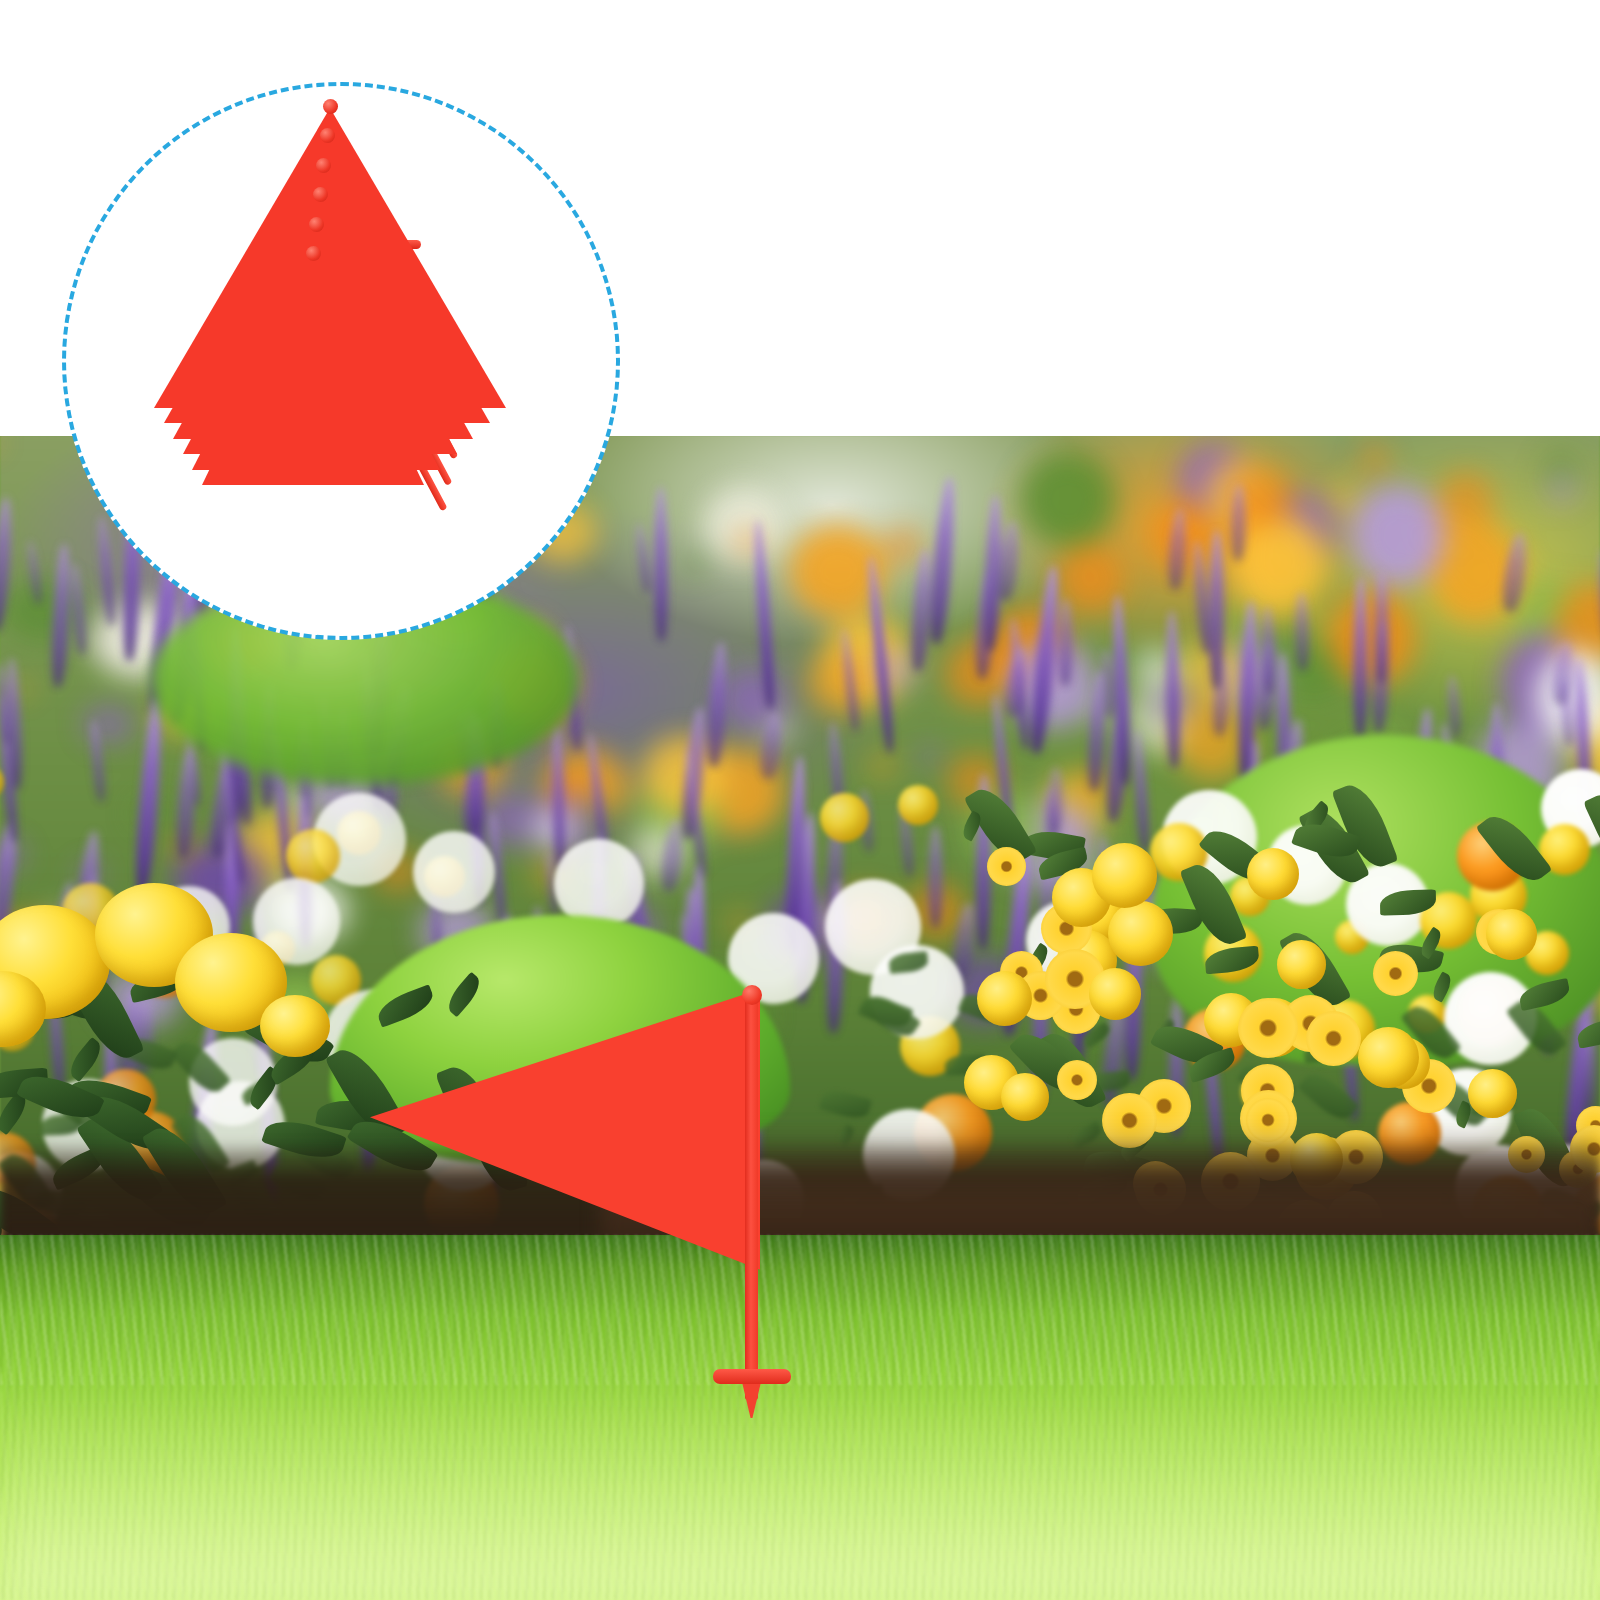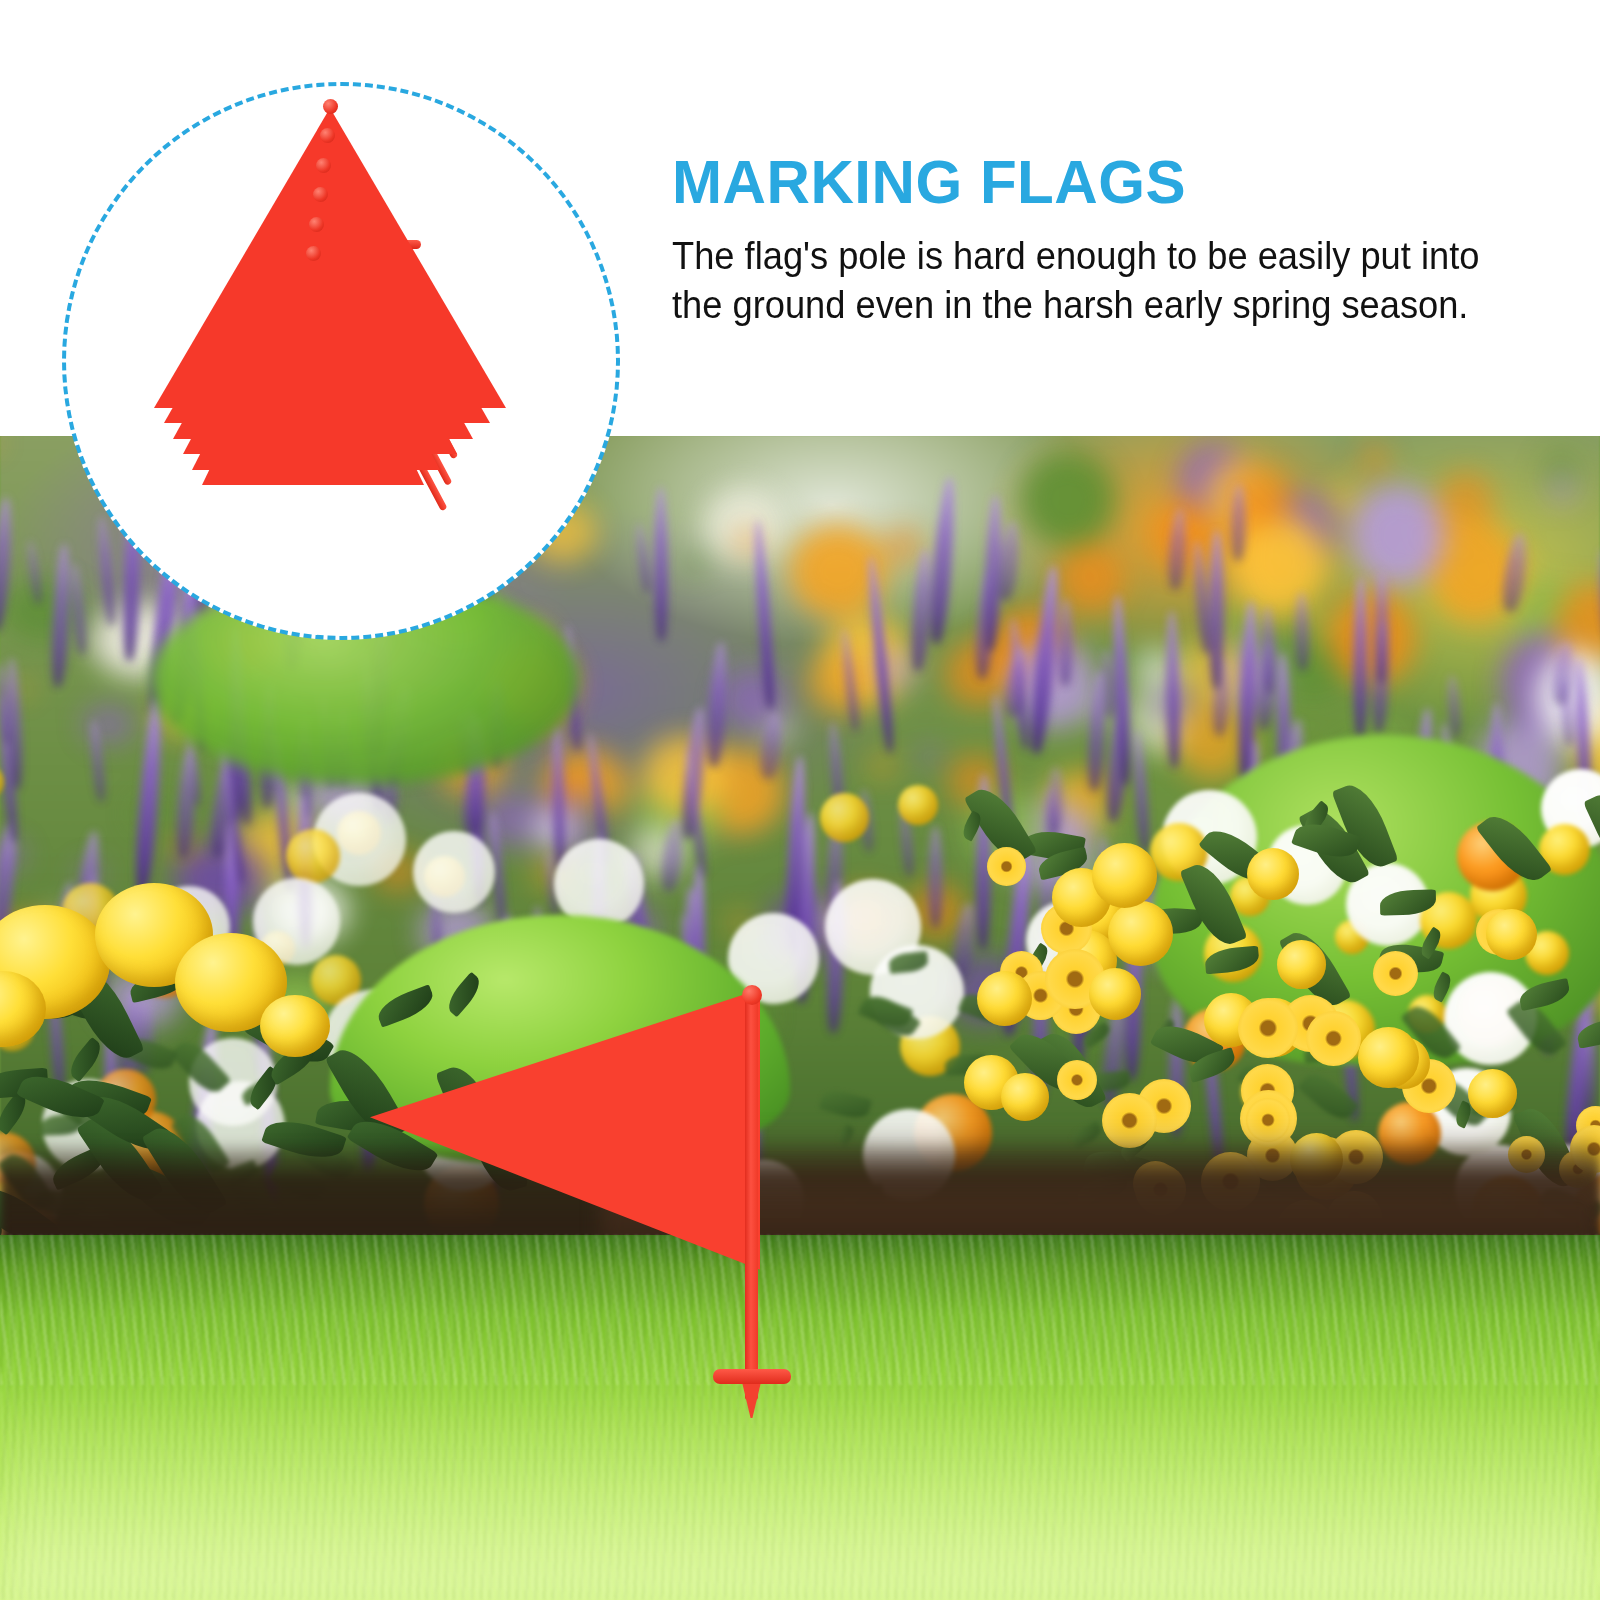--- a/index.html
+++ b/index.html
@@ -810,19 +810,14 @@
           <div class="sf">
             <div class="blade" style="left:136px;top:169px;width:222px;height:230px;filter:drop-shadow(1px 2px 2px rgba(0,0,0,.18));z-index:15"></div>
             <div class="knob" style="left:240px;top:160px;z-index:25"></div>
             <div class="stick" style="left:247px;top:173px;width:280px;transform:rotate(62deg);z-index:5"></div>
             <div class="bar" style="left:292px;top:293px;z-index:7"></div>
           </div>
         </div>
     </div>
   </div>
 
-  <div class="textblock">
-    <h1 class="headline">MARKING FLAGS</h1>
-    <p class="subline">The flag's pole is hard enough to be easily put into
-the ground even in the harsh early spring season.</p>
-  </div>
 
 </div>
 
 </body></html>

